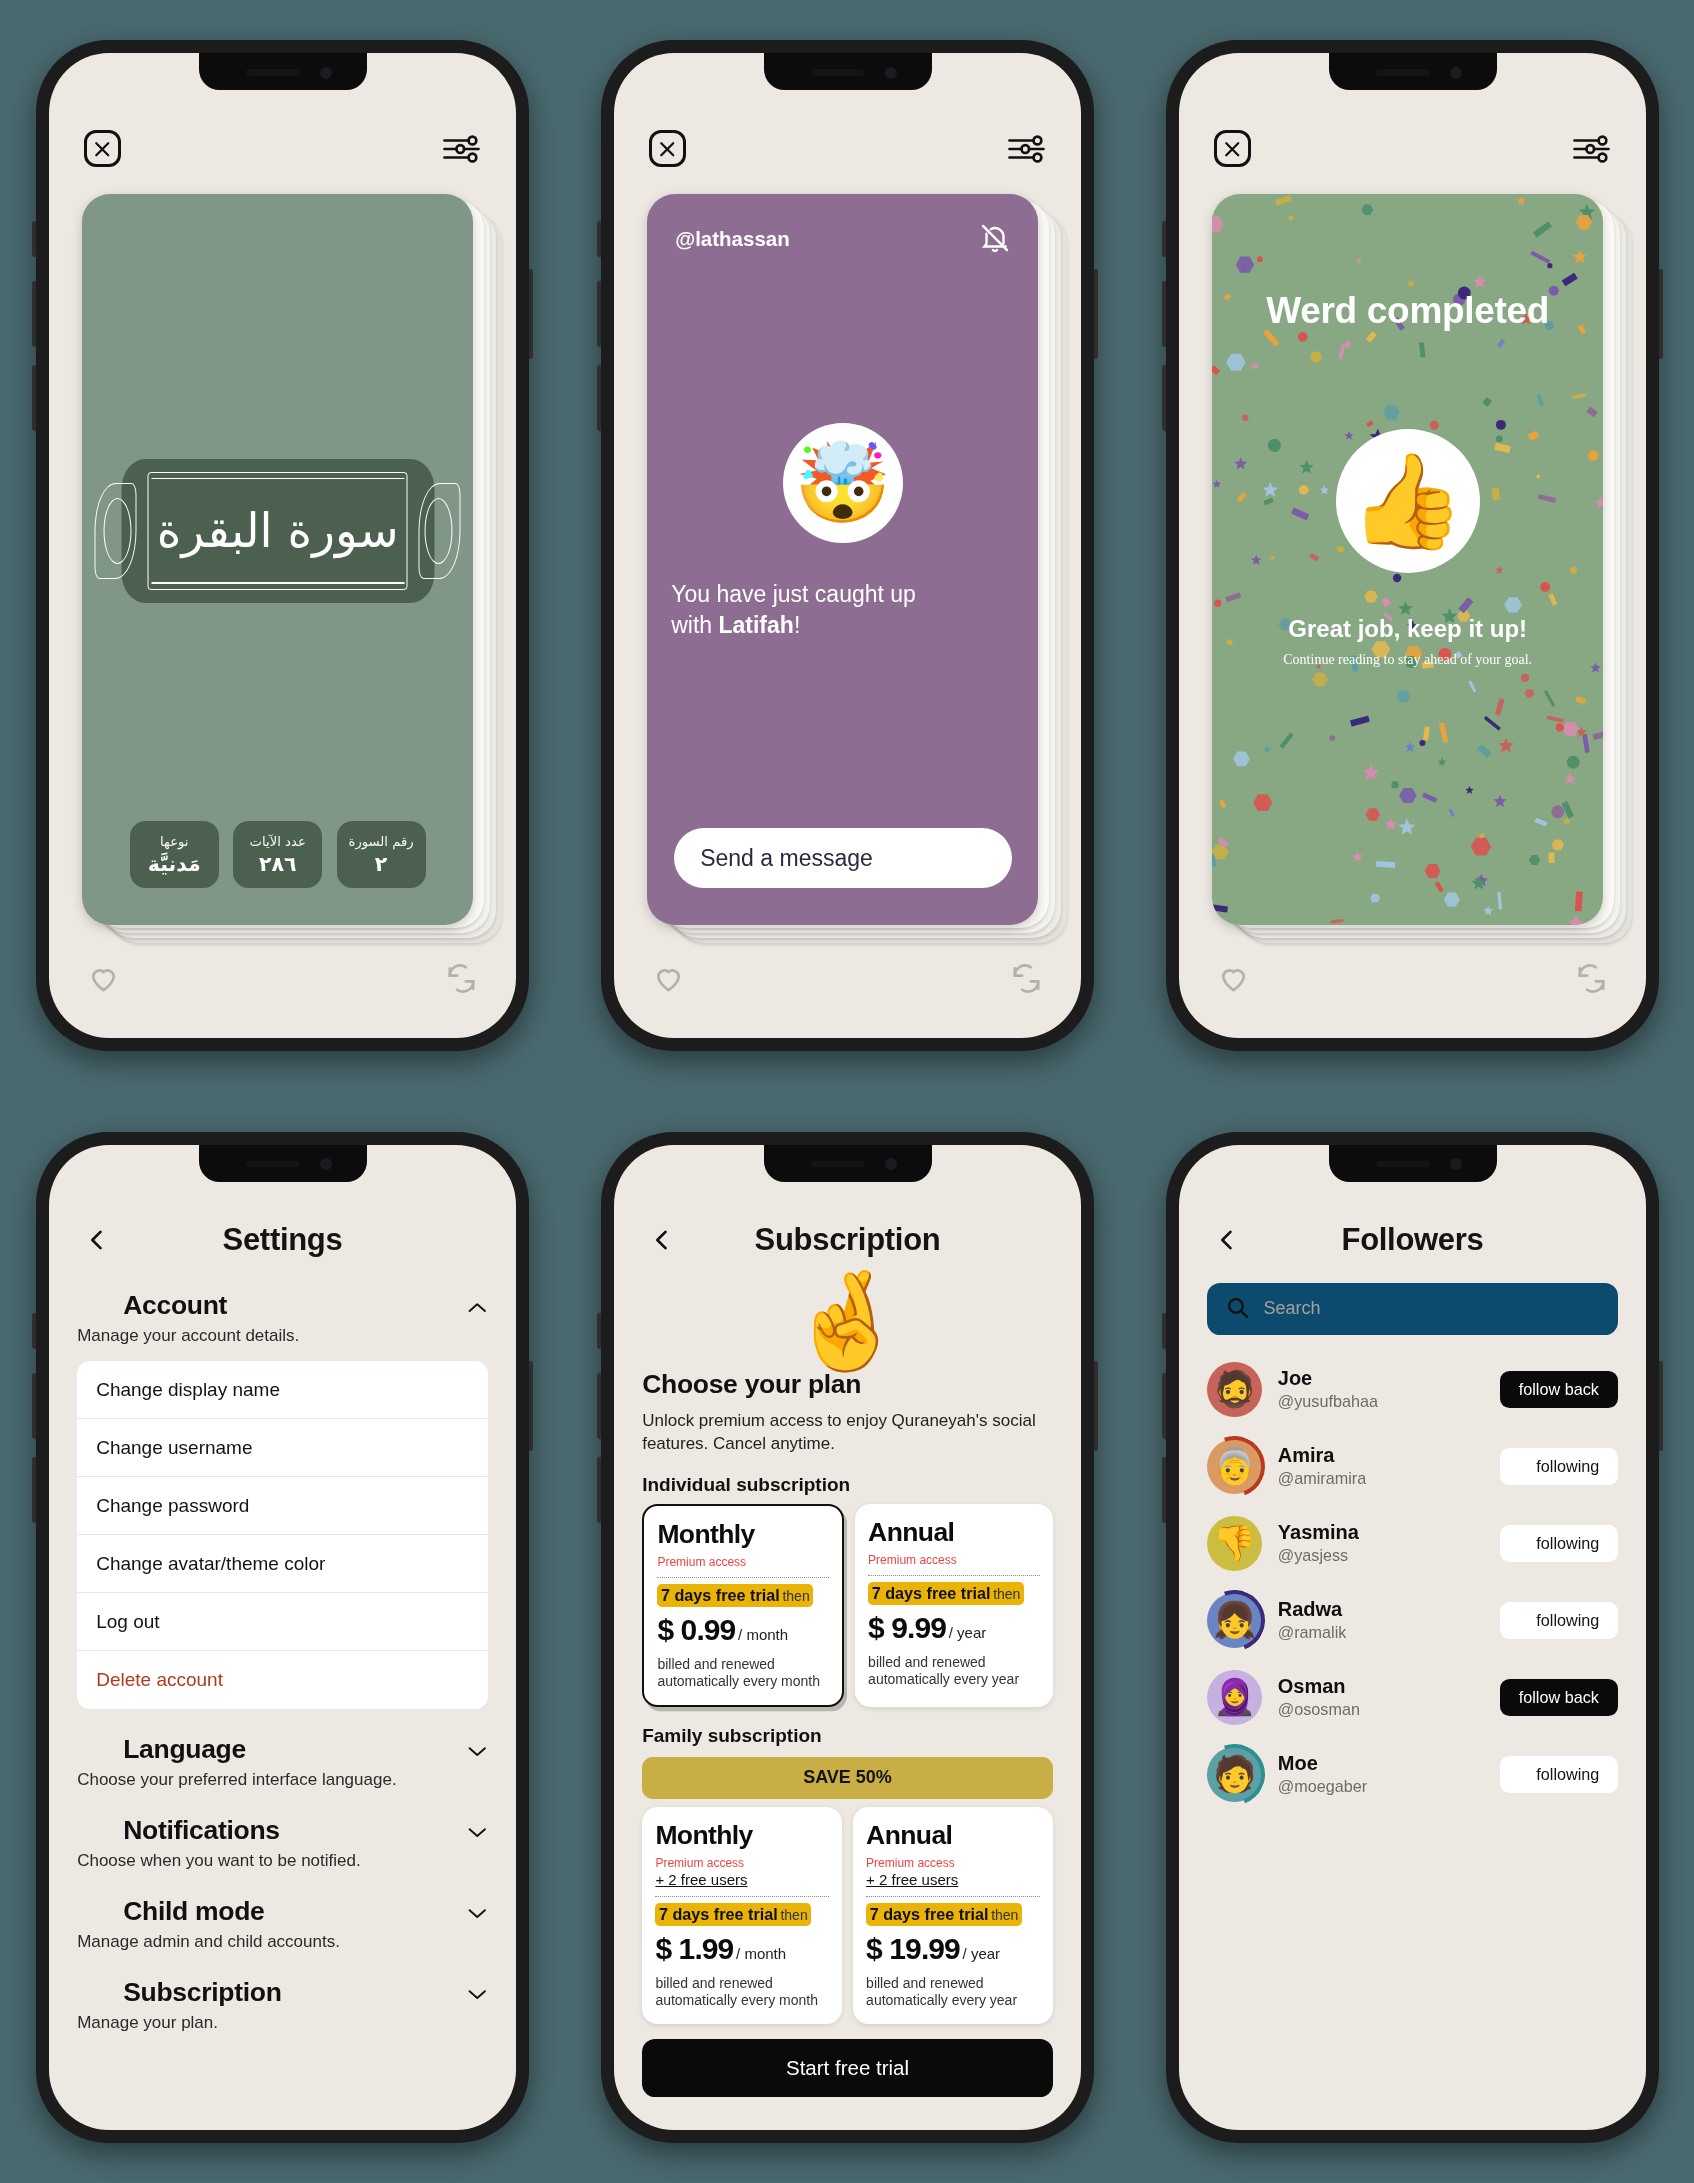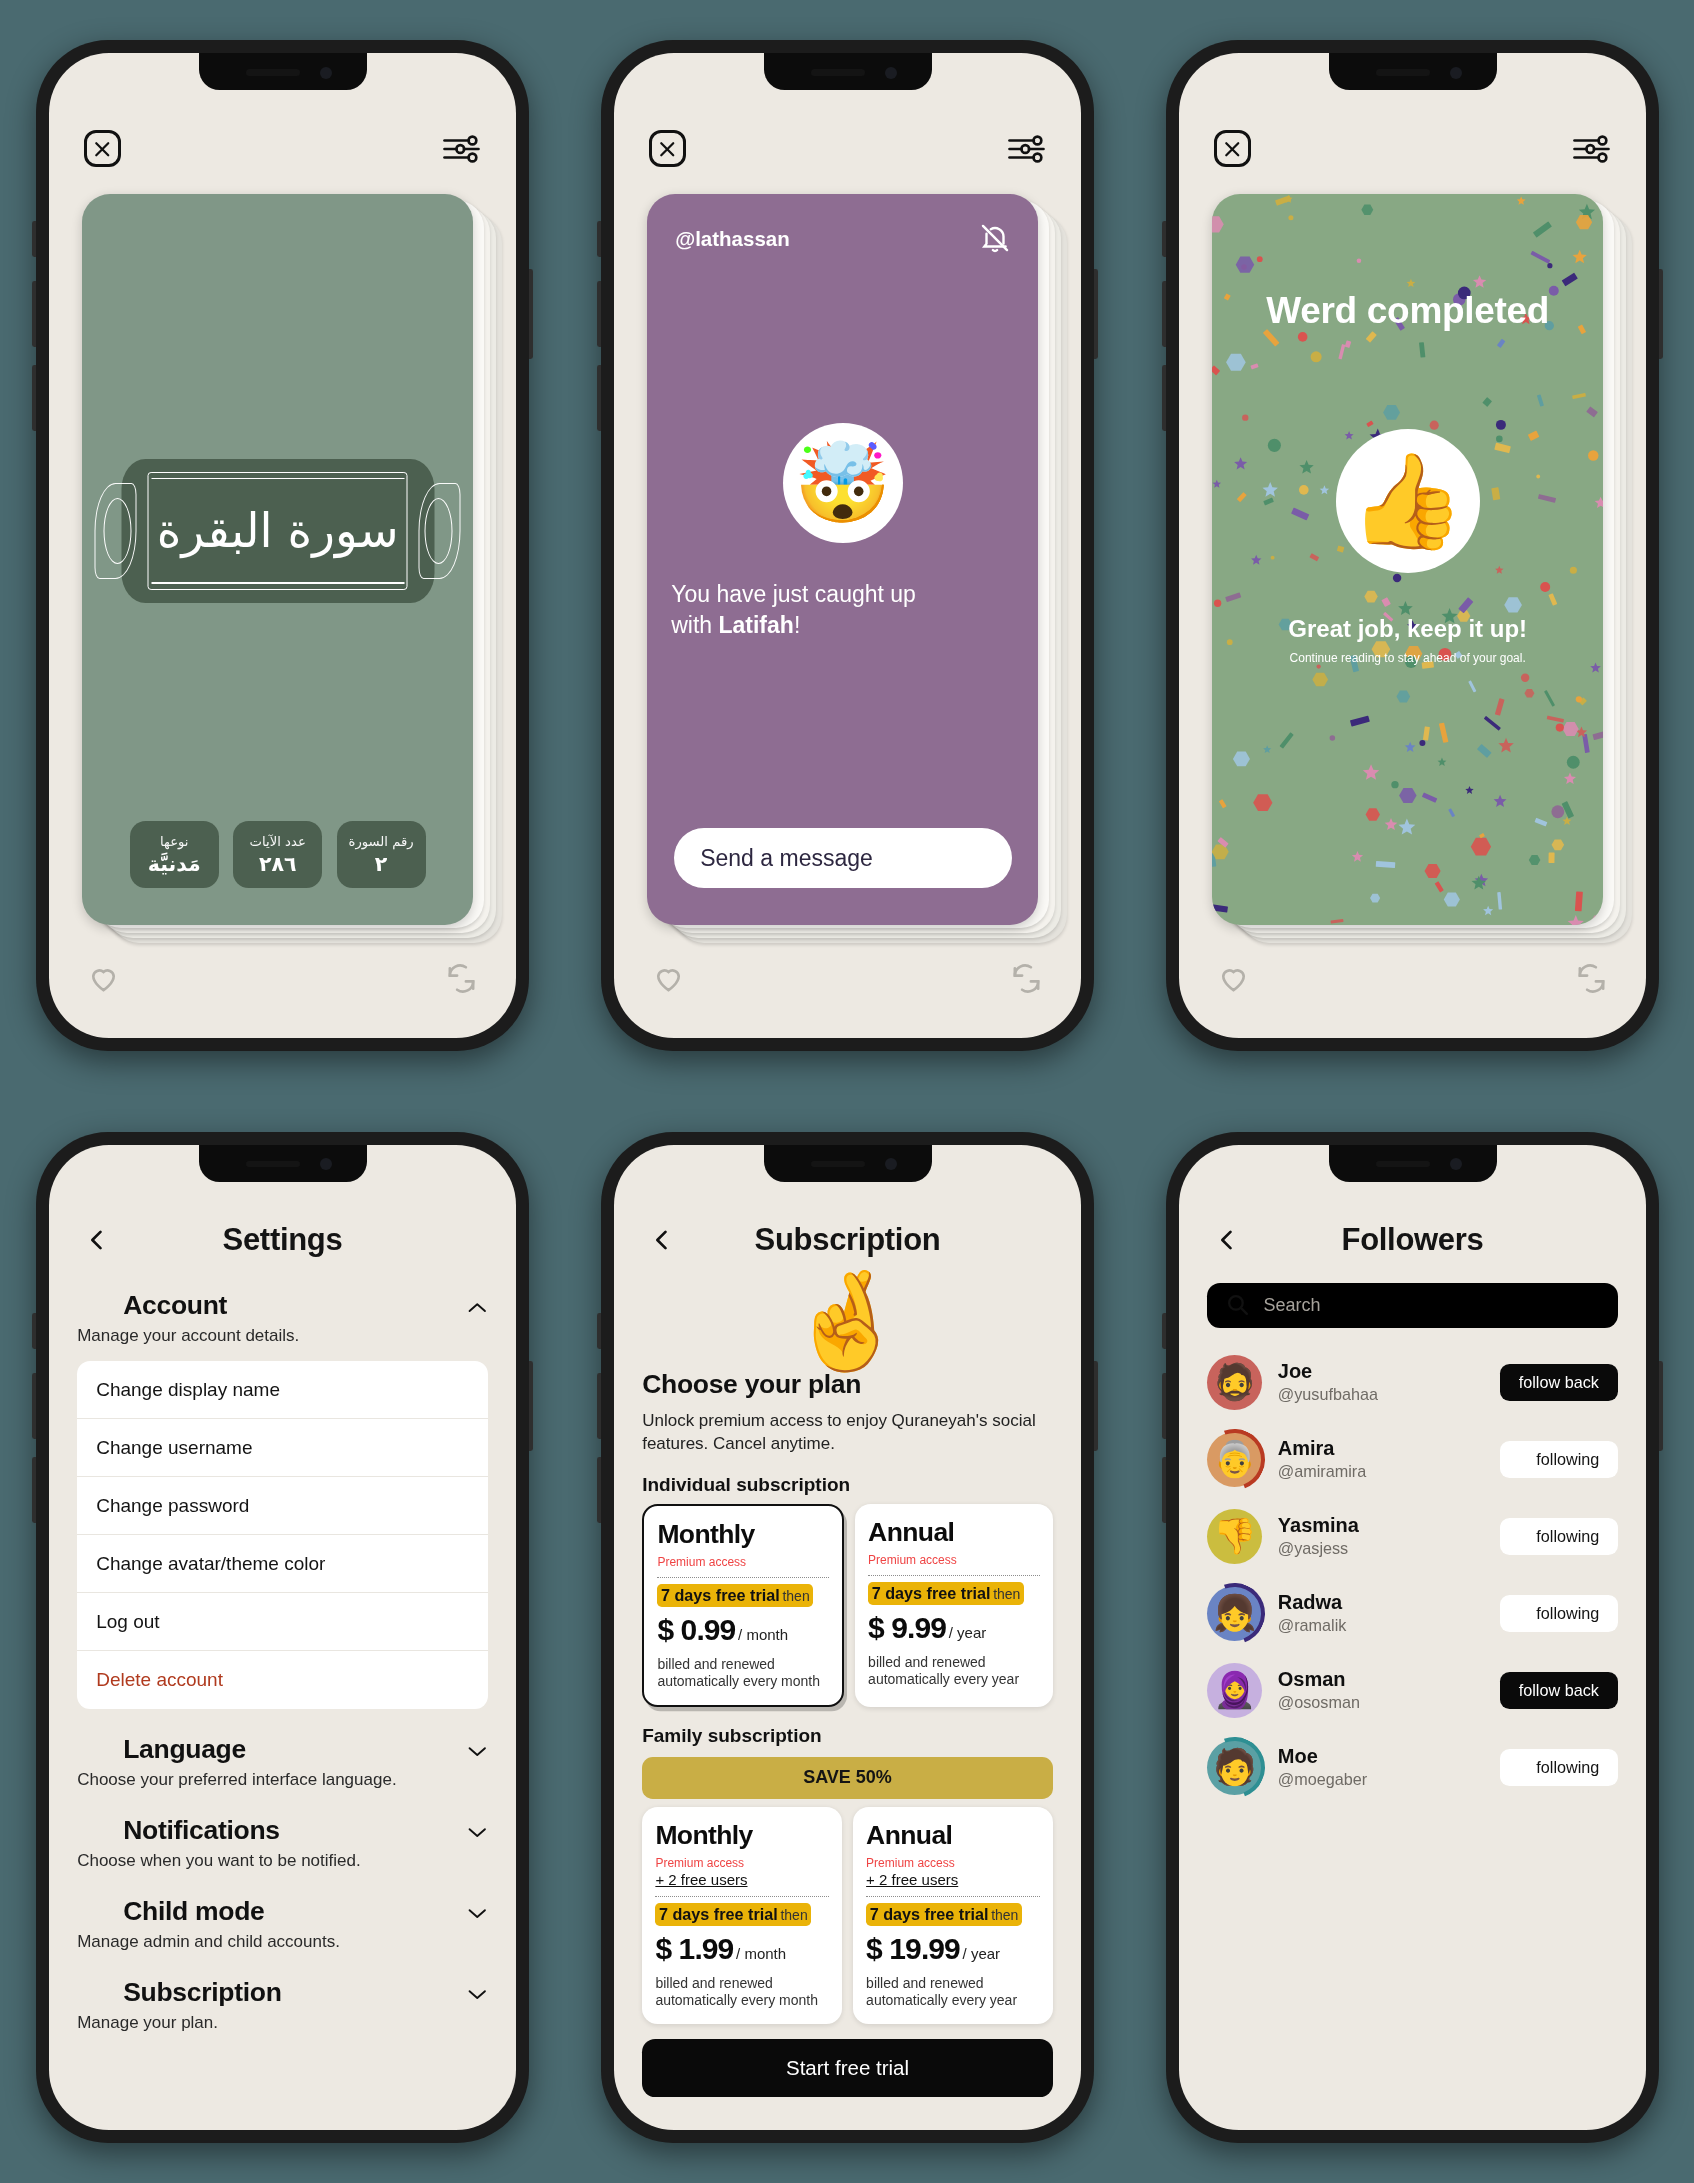--- a/index.html
+++ b/index.html
@@ -137,21 +137,21 @@
   .send-btn {
     position:absolute; left:26.5px; right:26.5px; bottom:37px; height:60px;
     background:#fff; border-radius:30px; display:flex; align-items:center;
     padding-left:26.5px; color:#2d2740; font-size:23px;
   }
 
   .werd-title { position:absolute; left:0; right:0; top:96px; text-align:center; color:#fff;
     font-size:37px; font-weight:bold; letter-spacing:-0.3px; z-index:3;}
   .werd-sub { position:absolute; left:0; right:0; top:421px; text-align:center; color:#fff; z-index:3;}
   .werd-sub .a { font-size:24px; font-weight:bold; display:block; }
-  .werd-sub .b { font-size:12px; display:block; margin-top:7.2px; line-height:1.3; padding:0 34px;}
+  .werd-sub .b { font-size:14px; display:block; margin-top:7.2px; line-height:1.3; padding:0 34px;font-family:Liberation Serif, serif;}
 
   .confetti { position:absolute; inset:0; z-index:2; pointer-events:none;}
 
   .story-bottom {
     position:absolute; left:0; right:0; bottom:26.5px; height:66px;
     display:flex; align-items:center; justify-content:space-between; padding:0 37px; z-index:20;
   }
   .ico-gray { width:35px;height:35px; color:#b4b1aa; }
 
   
@@ -197,21 +197,21 @@
   .billed { font-size:14px; color:#333; margin-top:8.4px; line-height:1.25;}
   .save-badge { background:#c9ae45; border-radius:10.8px; height:42px; display:flex; align-items:center;
     justify-content:center; font-size:18px; font-weight:bold; color:#141414; margin-top:9.6px;}
   .cta {
     position:absolute; left:28px; right:28px; bottom:32.5px; height:58px; background:#0a0a0a;
     border-radius:13.2px; color:#fff; font-size:20.5px; display:flex; align-items:center; justify-content:center; z-index:10;
   }
 
   
   .search {
-    margin:18px 28px 0 28px; height:45px; background:#000000; border-radius:13.2px;
+    margin:18px 28px 0 28px; height:52px; background:#0c4a6e; border-radius:13.2px;
     display:flex; align-items:center; padding-left:18px; gap:13.2px;
   }
   .search .ph { font-size:18px; color:#a6a29b;}
   .flw-list { margin-top:15.6px; padding:0 28px;}
   .flw-row { display:flex; align-items:center; height:77px; gap:15.6px;}
   .flw-av { width:55px;height:55px;border-radius:50%; display:flex;align-items:center;justify-content:center;
     font-size:35px; position:relative; flex:0 0 auto;}
   .flw-av .ring { position:absolute; inset:-3px; border-radius:50%; border:4.8px solid transparent; }
   .flw-meta { flex:1; }
   .flw-name { font-size:20px; font-weight:bold; color:#0f0f0f;}

